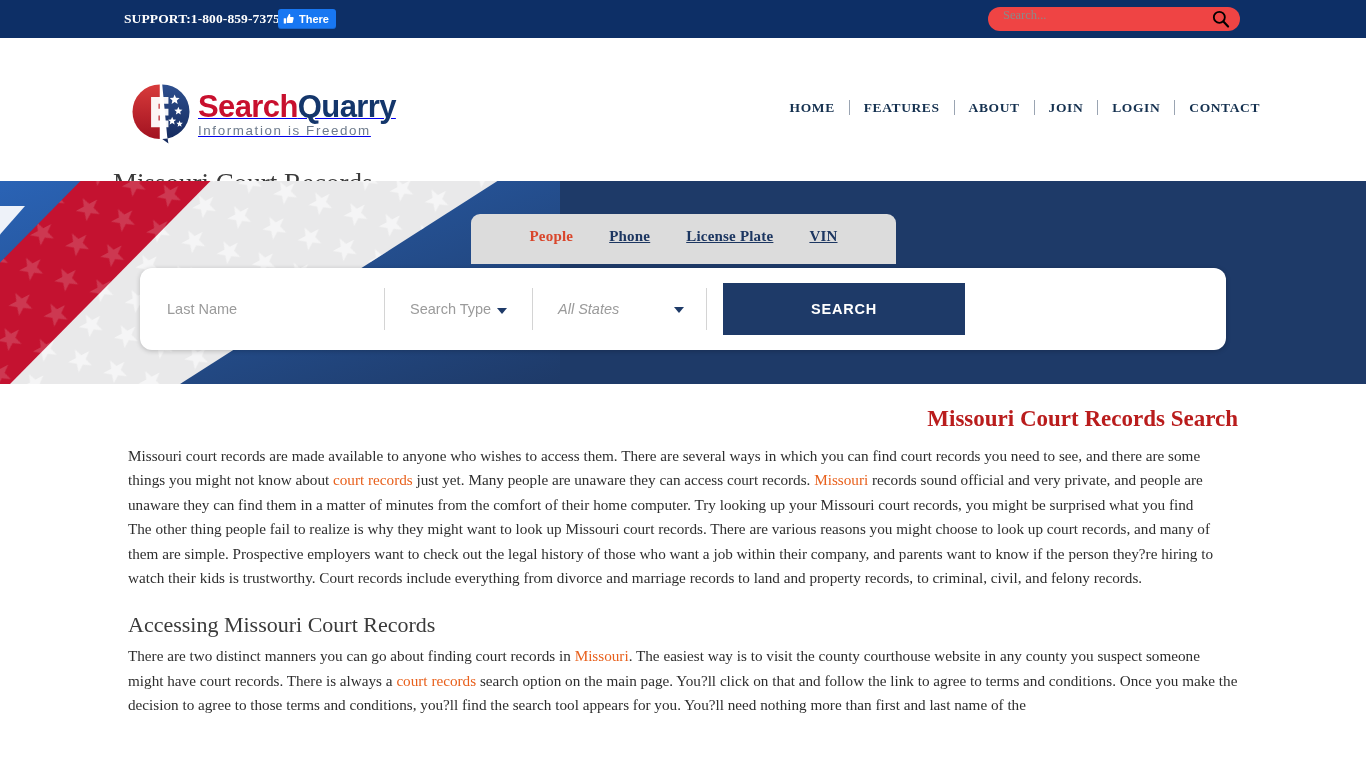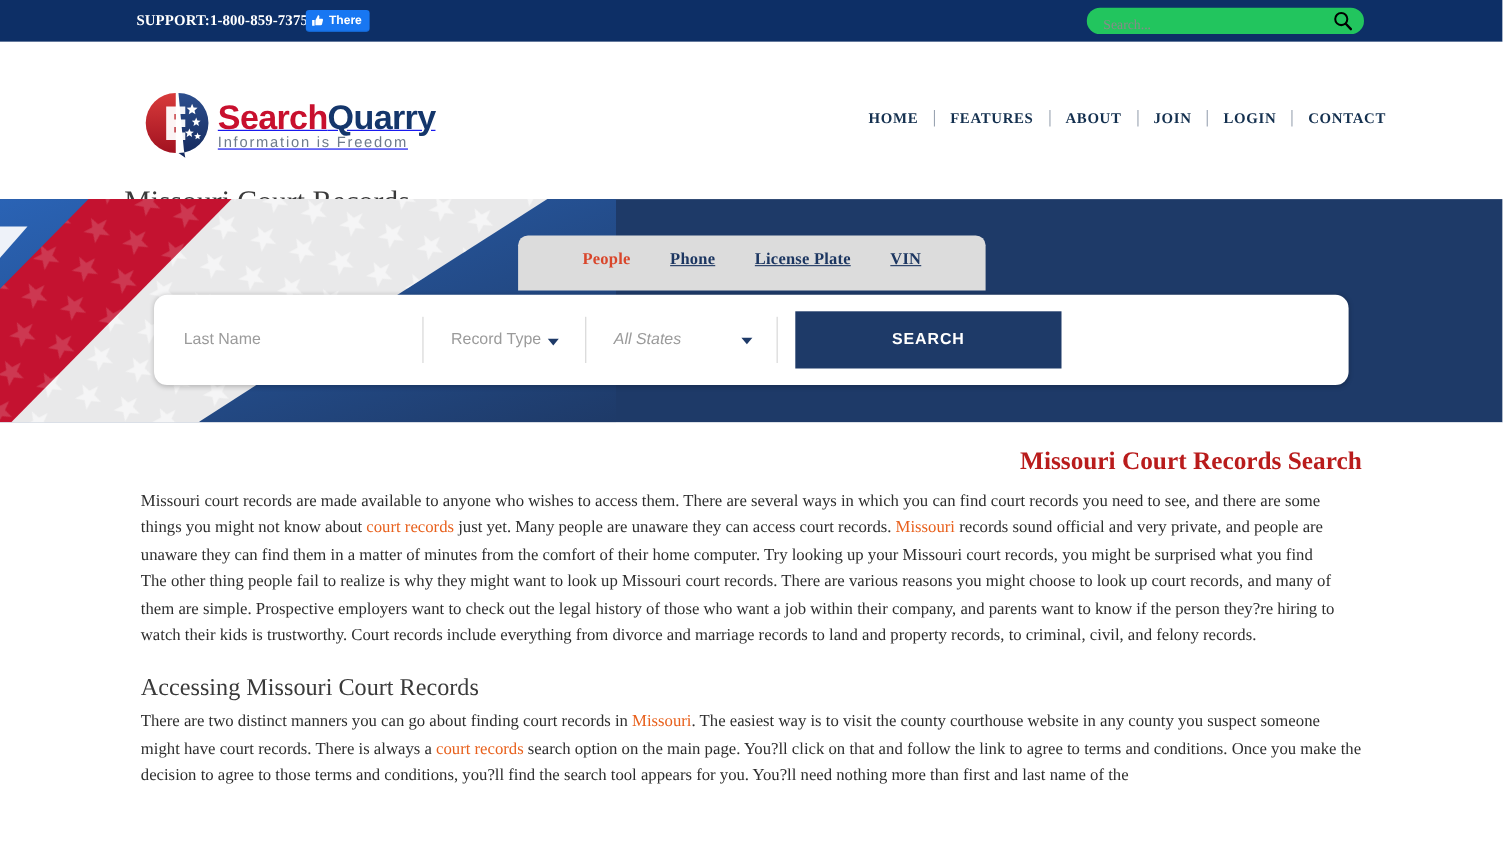--- a/index.html
+++ b/index.html
@@ -38,23 +38,23 @@
   }
   .fb-like .thumb { width: 12px; height: 12px; display: block; }
   .fb-like .fb-label {
     color: #fff;
     font-family: "Liberation Sans", sans-serif;
     font-size: 11px; font-weight: bold;
   }
   .top-search {
     position: absolute; left: 988px; top: 7px;
     width: 252px; height: 24px;
-    background: #22c55e;
+    background: #ef4444;
     border-radius: 12px;
-    display: flex; align-items: flex-end;
+    display: flex; align-items: flex-start;
   }
   .top-search input {
     border: 0; outline: 0; background: transparent;
     margin-left: 13px;
     width: 190px;
     font-family: "Liberation Serif", serif;
     font-size: 12.5px;
     color: #333;
   }
   .top-search input::placeholder { color: #8a8a8a; }
@@ -329,21 +329,21 @@
     <a href="#" class="link">License Plate</a>
     <a href="#" class="link">VIN</a>
   </div>
 </div>
 
 <div class="searchbar">
   <div class="sb-field sb-last">
     <input type="text" placeholder="Last Name" style="">
   </div>
   <div class="sb-field sb-type">
-    <span class="sel-text">Record Type</span>
+    <span class="sel-text">Search Type</span>
     <span class="caret caret-inline"></span>
   </div>
   <div class="sb-field sb-state">
     <span class="sel-text">All States</span>
     <span class="caret caret-right"></span>
   </div>
   <div class="sb-field sb-btnwrap">
     <button class="search-btn">SEARCH</button>
   </div>
 </div>

